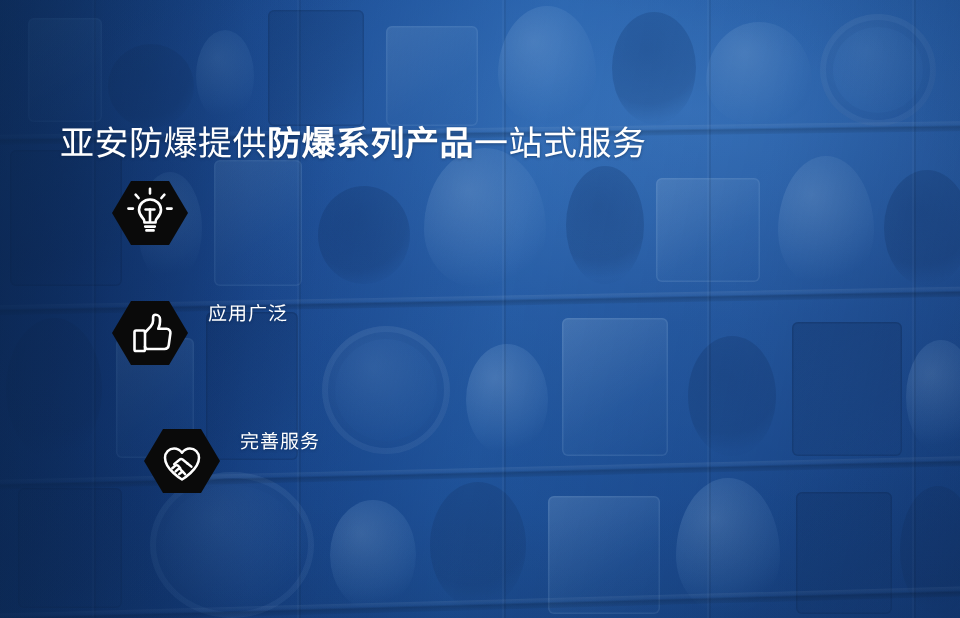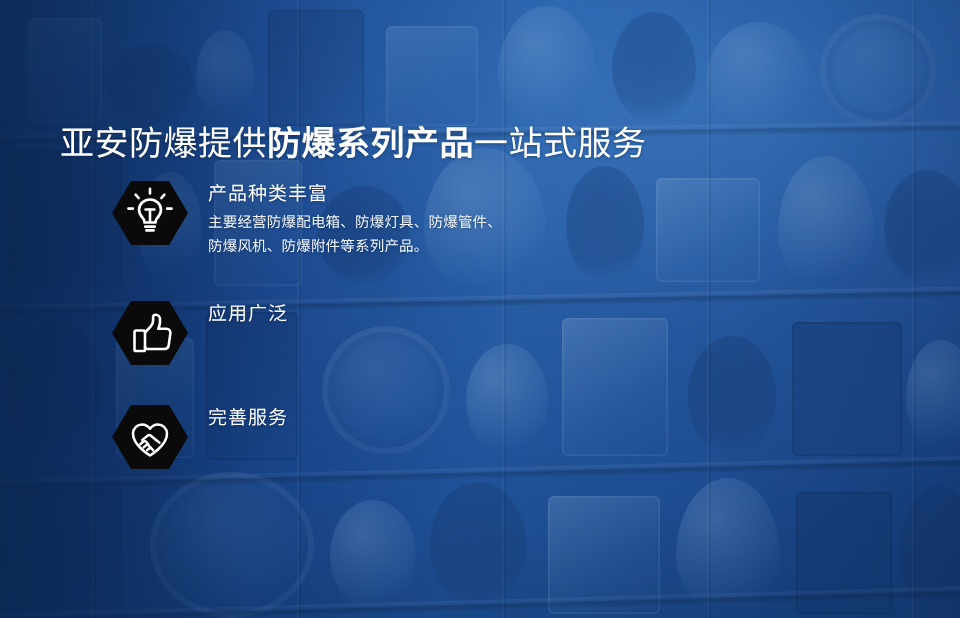--- a/index.html
+++ b/index.html
@@ -124,21 +124,21 @@
     width: 100%;
   }
   .feature {
     position: absolute;
     left: 0;
     display: flex;
     align-items: flex-start;
   }
   .feature.f1 { top: 0px; }
   .feature.f2 { top: 120px; }
-  .feature.f3 { top: 224px; }
+  .feature.f3 { top: 248px; margin-left: 32px; }
 
   .hex-wrap {
     position: relative;
     width: 76px;
     height: 76px;
     margin-left: 112px;
     flex: 0 0 auto;
   }
   .hex-wrap svg { display: block; }
 
@@ -239,25 +239,20 @@
           <svg width="76" height="76" viewBox="0 0 76 76" aria-hidden="true">
             <polygon points="19,6 57,6 76,38 57,70 19,70 0,38" fill="#0a0a0a"></polygon>
             <g fill="none" stroke="#ffffff" stroke-width="2.6" stroke-linecap="round" stroke-linejoin="round">
               <path d="M38 24.5c-6.1 0-11 4.6-11 10.3 0 3.6 1.9 6.3 3.7 8.2 1.1 1.2 1.7 2.2 1.7 3.4v1.1h11.2v-1.1c0-1.2.6-2.2 1.7-3.4 1.8-1.9 3.7-4.6 3.7-8.2 0-5.7-4.9-10.3-11-10.3z"></path>
               <path d="M33.2 51.6h9.6M34.4 55.4h7.2"></path>
               <path d="M38 34.5v12"></path>
               <path d="M33.6 34.5h8.8"></path>
               <path d="M38 13.8v4.6M23.6 19.6l3 3.4M52.4 19.6l-3 3.4M16.4 33.6h4.5M55.1 33.6h4.5"></path>
             </g>
           </svg>
-        </div>
-        <div class="ftext">
-          <div class="ftitle">产品种类丰富</div>
-          <div class="fdesc">主要经营防爆配电箱、防爆灯具、防爆管件、
-防爆风机、防爆附件等系列产品。</div>
         </div>
       </div>
 
       <div class="feature f2">
         <div class="hex-wrap">
           <svg width="76" height="76" viewBox="0 0 76 76" aria-hidden="true">
             <polygon points="19,6 57,6 76,38 57,70 19,70 0,38" fill="#0a0a0a"></polygon>
             <g fill="none" stroke="#ffffff" stroke-width="2.6" stroke-linecap="round" stroke-linejoin="round">
               <rect x="22.5" y="35.5" width="10.5" height="20.5" rx="1.6"></rect>
               <path d="M33 37.5l5.6-5.9c1.6-1.7 2.5-3.9 2.5-6.2v-3.1c0-1.4 1.2-2.5 2.6-2.5 2.4 0 4.3 1.9 4.3 4.3v2.6c0 2-.4 3.9-1.2 5.7l-.6 1.4h8.4c2.3 0 4.1 2 3.8 4.3l-1.7 12.3c-.3 2.1-2.1 3.6-4.2 3.6H35.4c-1.3 0-2.4-1-2.4-2.4"></path>

